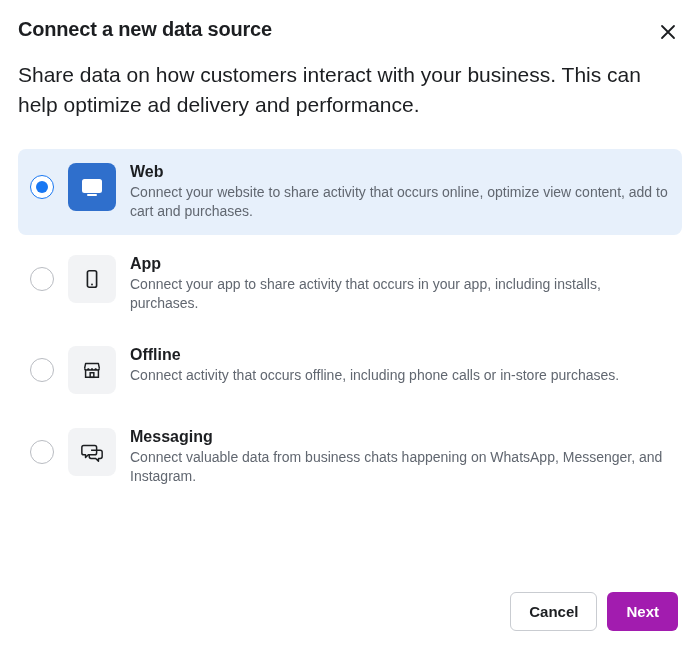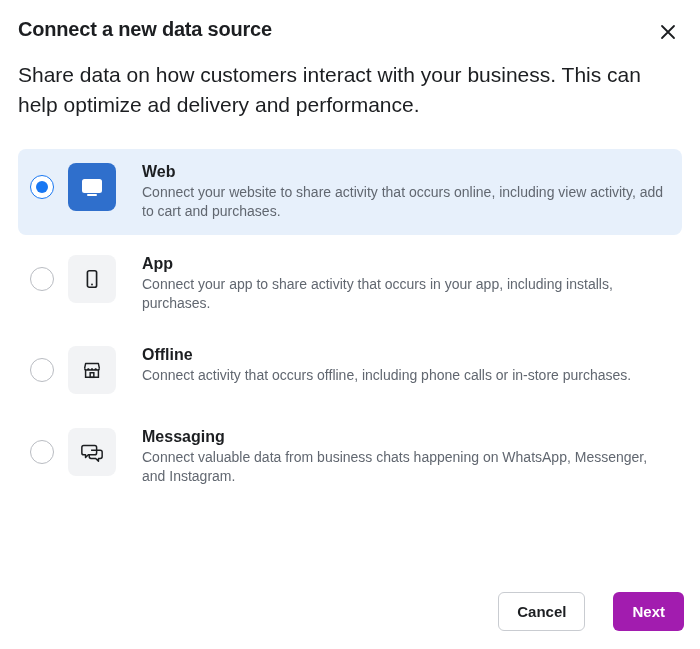--- a/index.html
+++ b/index.html
@@ -31,26 +31,26 @@
     }
     .option[data-selected="true"] .radio-outer { border-color: #1877f2; }
     .radio-inner { width: 12px; height: 12px; border-radius: 50%; background: #1877f2; display: none; }
     .option[data-selected="true"] .radio-inner { display: block; }
     .icon-tile {
       flex: 0 0 48px; width: 48px; height: 48px; border-radius: 8px;
       background: #f2f3f5; display: flex; align-items: center; justify-content: center;
       color: #1c1e21;
     }
     .option[data-selected="true"] .icon-tile { background: #2f6fcc; color: #fff; }
-    .option-text { flex: 1; margin-left: 12px; }
+    .option-text { flex: 1; }
     .option-title { font-size: 16px; font-weight: 600; color: #1c1e21; }
     .option-desc { font-size: 14px; color: #616770; line-height: 1.35; margin-top: 2px; max-width: 540px; }
     .footer {
-      position: absolute; right: 16px; bottom: 18px;
-      display: flex; gap: 28px;
+      position: absolute; right: 22px; bottom: 18px;
+      display: flex; gap: 10px;
     }
     .btn {
       font-size: 15px; font-weight: 600; padding: 10px 18px;
       border-radius: 6px; cursor: pointer; border: 1px solid transparent;
     }
     .btn-cancel { background: #fff; border-color: #c9ccd1; color: #1c1e21; }
     .btn-next { background: #a21caf; color: #fff; }
     svg { display: block; }
   </style>
 </head>
@@ -77,21 +77,21 @@
       </div>
     <div class="icon-tile">
       <svg width="24" height="24" viewBox="0 0 24 24" fill="none">
           <rect x="3" y="5" width="18" height="12" rx="1.5" stroke="currentColor" stroke-width="2" fill="currentColor" fill-opacity="0.0"></rect>
           <rect x="3" y="5" width="18" height="12" rx="1.5" fill="currentColor"></rect>
           <rect x="7" y="19" width="10" height="2" rx="1" fill="currentColor"></rect>
         </svg>
     </div>
     <div class="option-text">
       <div class="option-title">Web</div>
-      <div class="option-desc">Connect your website to share activity that occurs online, including view activity, add to cart and purchases.</div>
+      <div class="option-desc">Connect your website to share activity that occurs online, optimize view content, add to cart and purchases.</div>
     </div>
   </div>
 
   <div class="option" data-selected="false">
     <div class="radio-outer"></div>
     <div class="icon-tile">
       <svg width="22" height="22" viewBox="0 0 24 24" fill="none">
           <rect x="7" y="3" width="10" height="18" rx="2" stroke="currentColor" stroke-width="1.8"></rect>
           <circle cx="12" cy="18" r="1" fill="currentColor"></circle>
         </svg>

